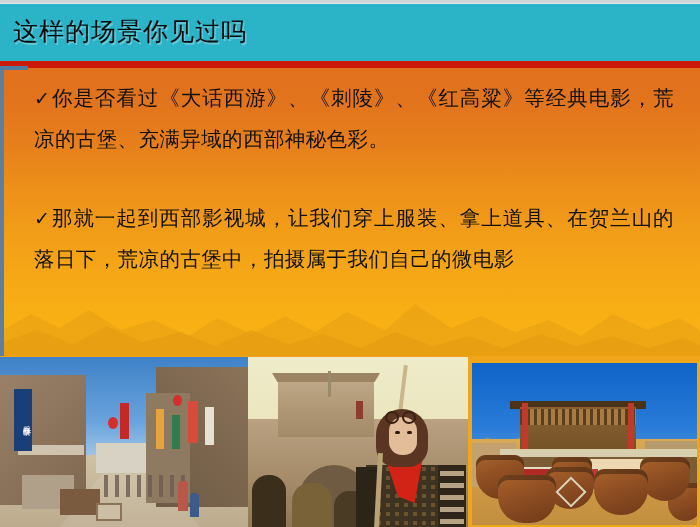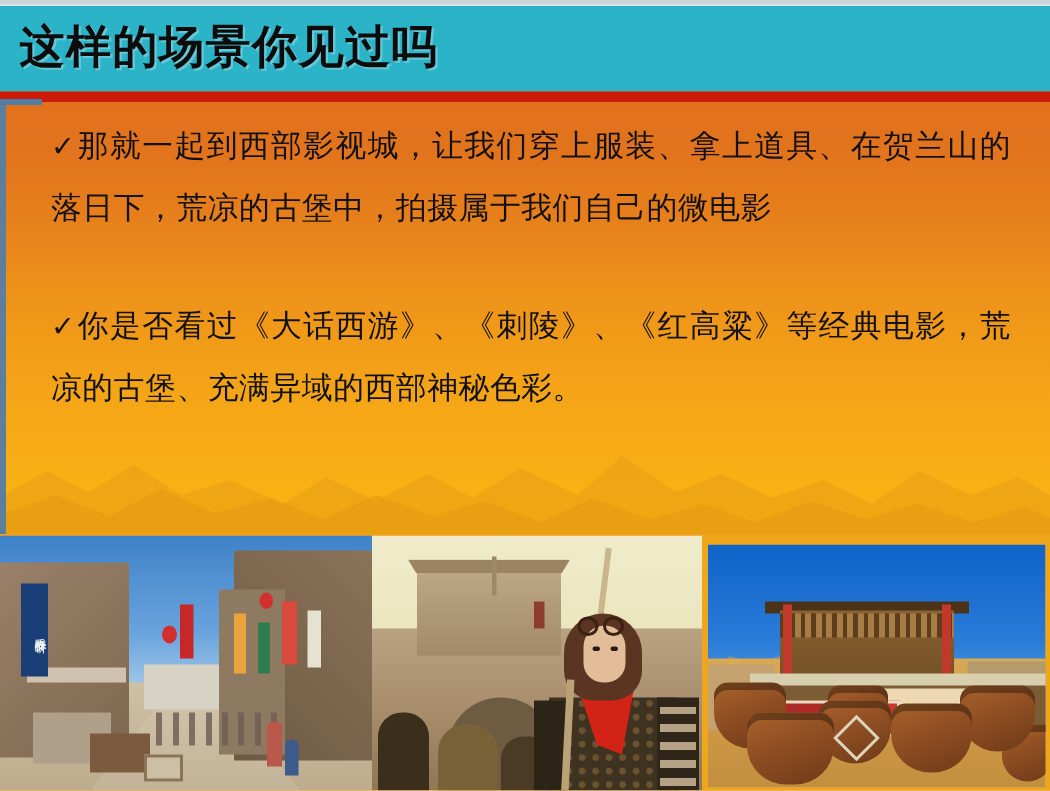--- a/index.html
+++ b/index.html
@@ -27,22 +27,22 @@
   }
 
   
   .header {
     position:absolute; left:0; top:4px; width:700px; height:57px;
     background:#2bb3c8;
   }
   .header-title {
     position:absolute;
     left:13px; top:6px;
-    font-size:30px;
-    font-weight:bold;
+    font-size:25px;
+    font-weight:normal;
     line-height:44px;
     color:#0c0c0c;
     letter-spacing:1px;
     text-shadow:1.5px 1.5px 0 rgba(255,255,255,.28);
     white-space:nowrap;
   }
   .header-rule {
     position:absolute; left:0; top:61px; width:700px; height:7px;
     background:#cc1a08;
   }
@@ -288,22 +288,22 @@
   <div class="body-panel">
     <svg class="mountains" viewBox="0 0 700 66" preserveAspectRatio="none">
       <path d="M0 66 L0 40 L28 24 L56 38 L86 20 L118 40 L150 30 L186 46 L214 28 L248 44 L282 26 L312 42 L344 22 L382 40 L412 14 L448 38 L478 26 L512 42 L546 30 L578 46 L610 24 L644 40 L676 28 L700 42 L700 66 Z" fill="#d98f14" opacity="0.55"></path>
       <path d="M0 66 L0 52 L34 40 L70 54 L104 36 L140 52 L178 42 L212 56 L248 40 L286 54 L320 44 L358 58 L392 42 L430 56 L466 46 L500 58 L538 44 L574 56 L608 46 L646 58 L680 48 L700 56 L700 66 Z" fill="#d48710" opacity="0.6"></path>
     </svg>
   </div>
   <div class="panel-edge-left"></div>
   <div class="panel-edge-top-left"></div>
 
   <div class="text-block">
+    <p class="para"><span class="tick">✓</span><span>你是否看过《大话西游》、《刺陵》、《红高粱》等经典电影，荒凉的古堡、充满异域的西部神秘色彩。</span></p>
     <p class="para"><span class="tick">✓</span><span>那就一起到西部影视城，让我们穿上服装、拿上道具、在贺兰山的落日下，荒凉的古堡中，拍摄属于我们自己的微电影</span></p>
-    <p class="para"><span class="tick">✓</span><span>你是否看过《大话西游》、《刺陵》、《红高粱》等经典电影，荒凉的古堡、充满异域的西部神秘色彩。</span></p>
   </div>
 
   <div class="photo-strip">
 
     <div class="photo photo-1">
       <div class="p1-sky"></div>
       <div class="p1-mtn"></div>
       <div class="p1-ground"></div>
       <div class="p1-road"></div>
       <div class="p1-far"></div>

